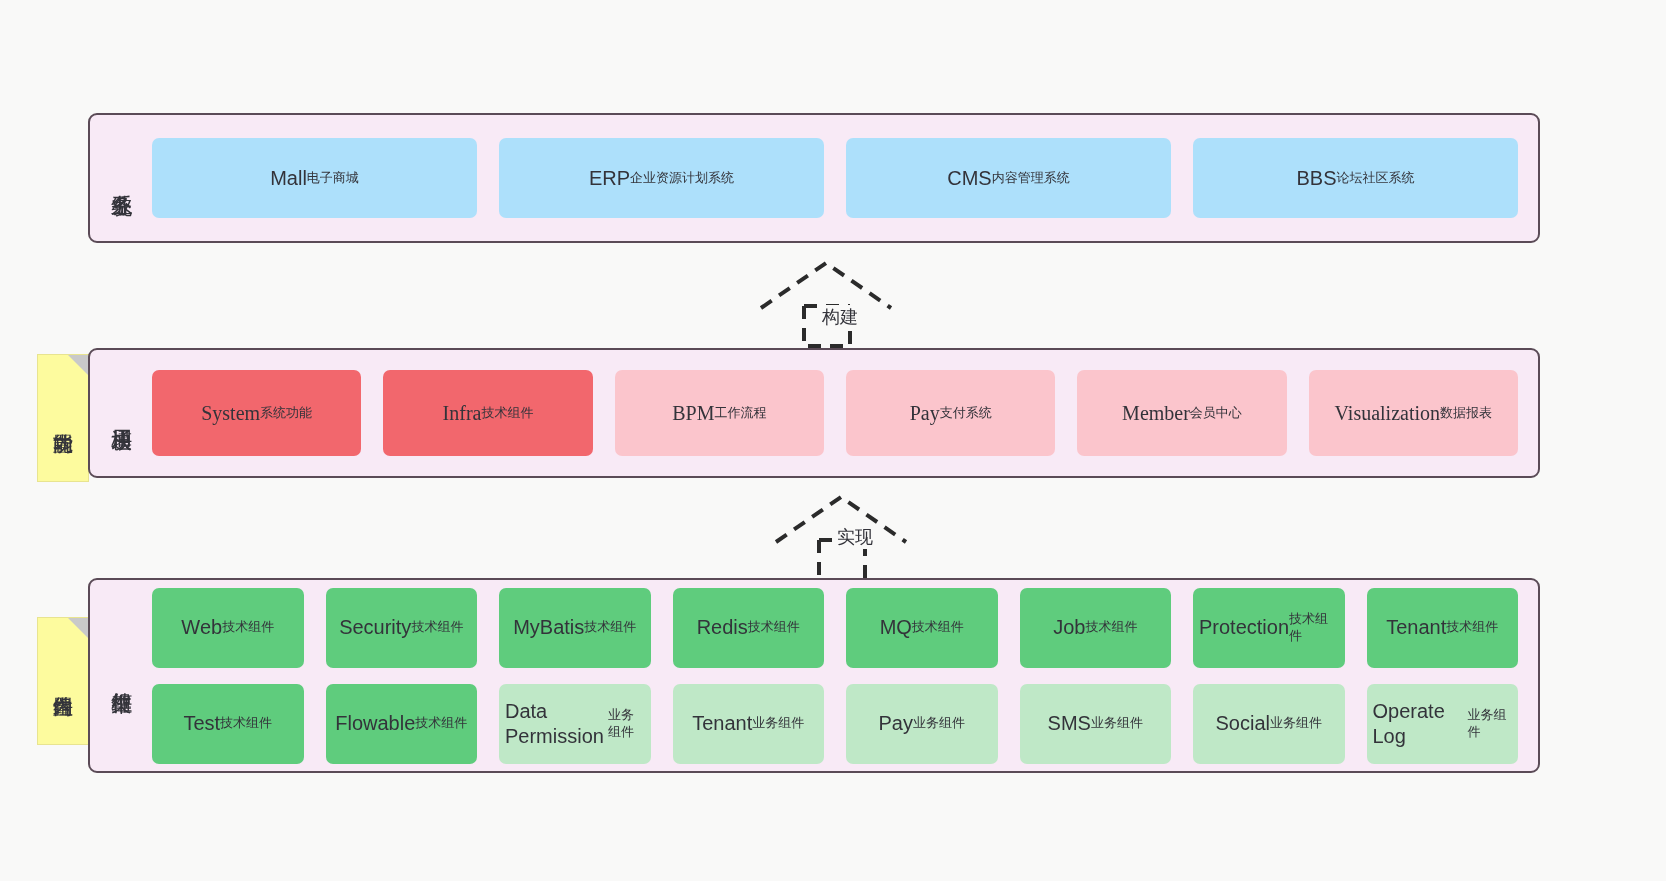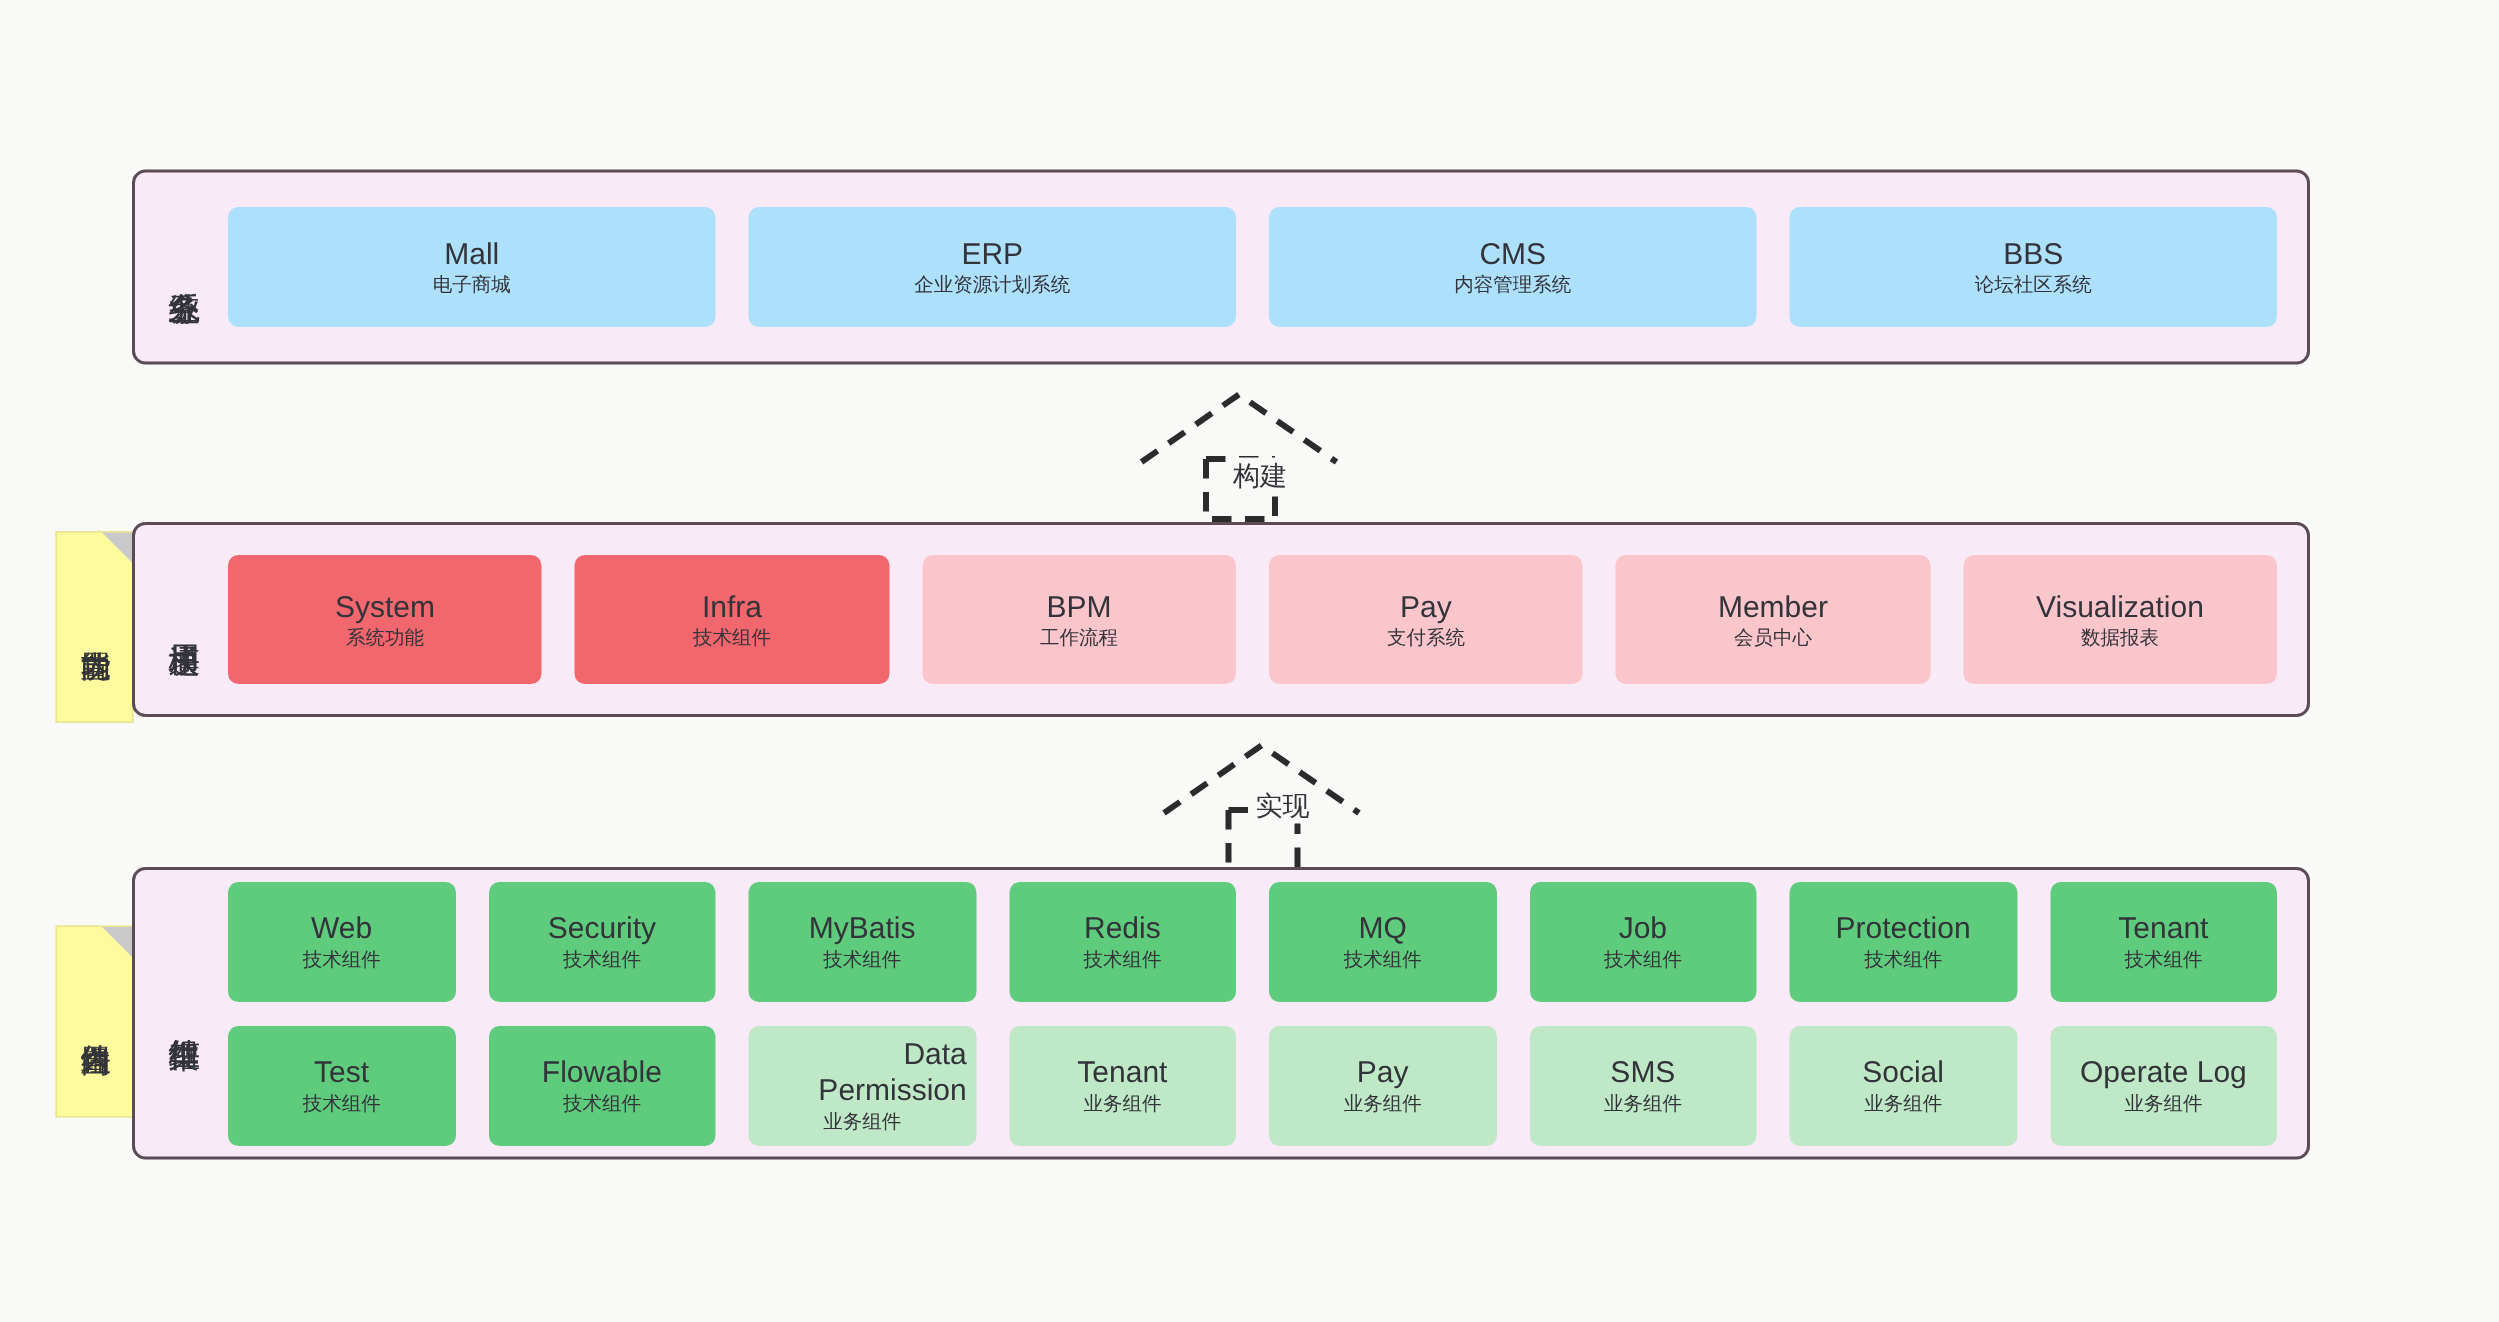--- a/index.html
+++ b/index.html
@@ -56,33 +56,33 @@
   .row {
     display: flex;
     gap: 22px;
   }
 
   
   .card {
     flex: 1 1 0;
     border-radius: 7px;
     display: flex;
-    flex-direction: column;
+    flex-direction: row;
     align-items: center;
     justify-content: center;
-    text-align: right;
+    text-align: left;
     line-height: 1.24;
     box-sizing: border-box;
     padding: 0 6px;
   }
   .card .en { font-size: 20px; }
   .card .cn { font-size: 13px; }
 
   .h-biz  { height: 80px; }
-  .h-mod  { height: 86px; }
+  .h-mod  { height: 86px; font-family: Liberation Serif, serif; }
   .h-comp { height: 80px; }
 
   .c-blue      { background: #ade0fb; }
   .c-red       { background: #f2676d; }
   .c-pinklight { background: #fbc5cc; }
   .c-green     { background: #5fcc7d; }
   .c-greenlight{ background: #bfe8c7; }
 
   
   .note {

